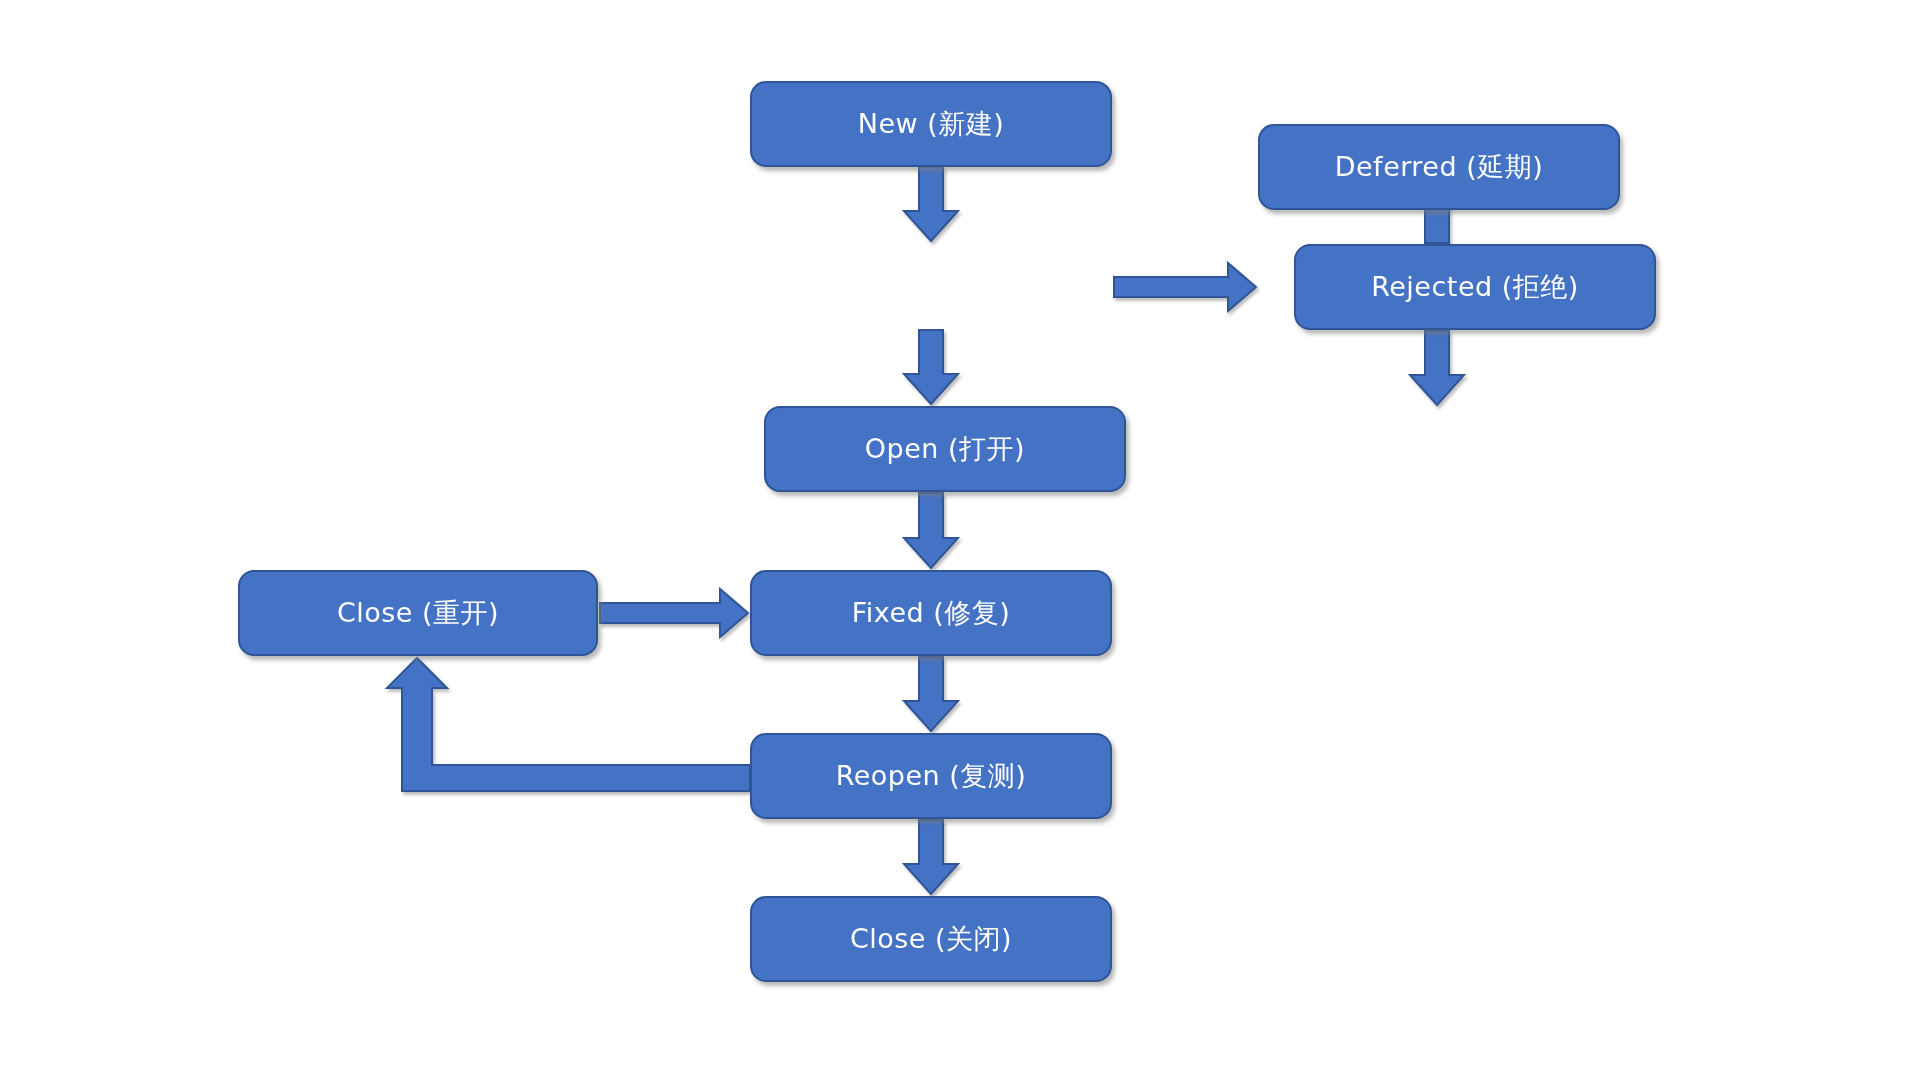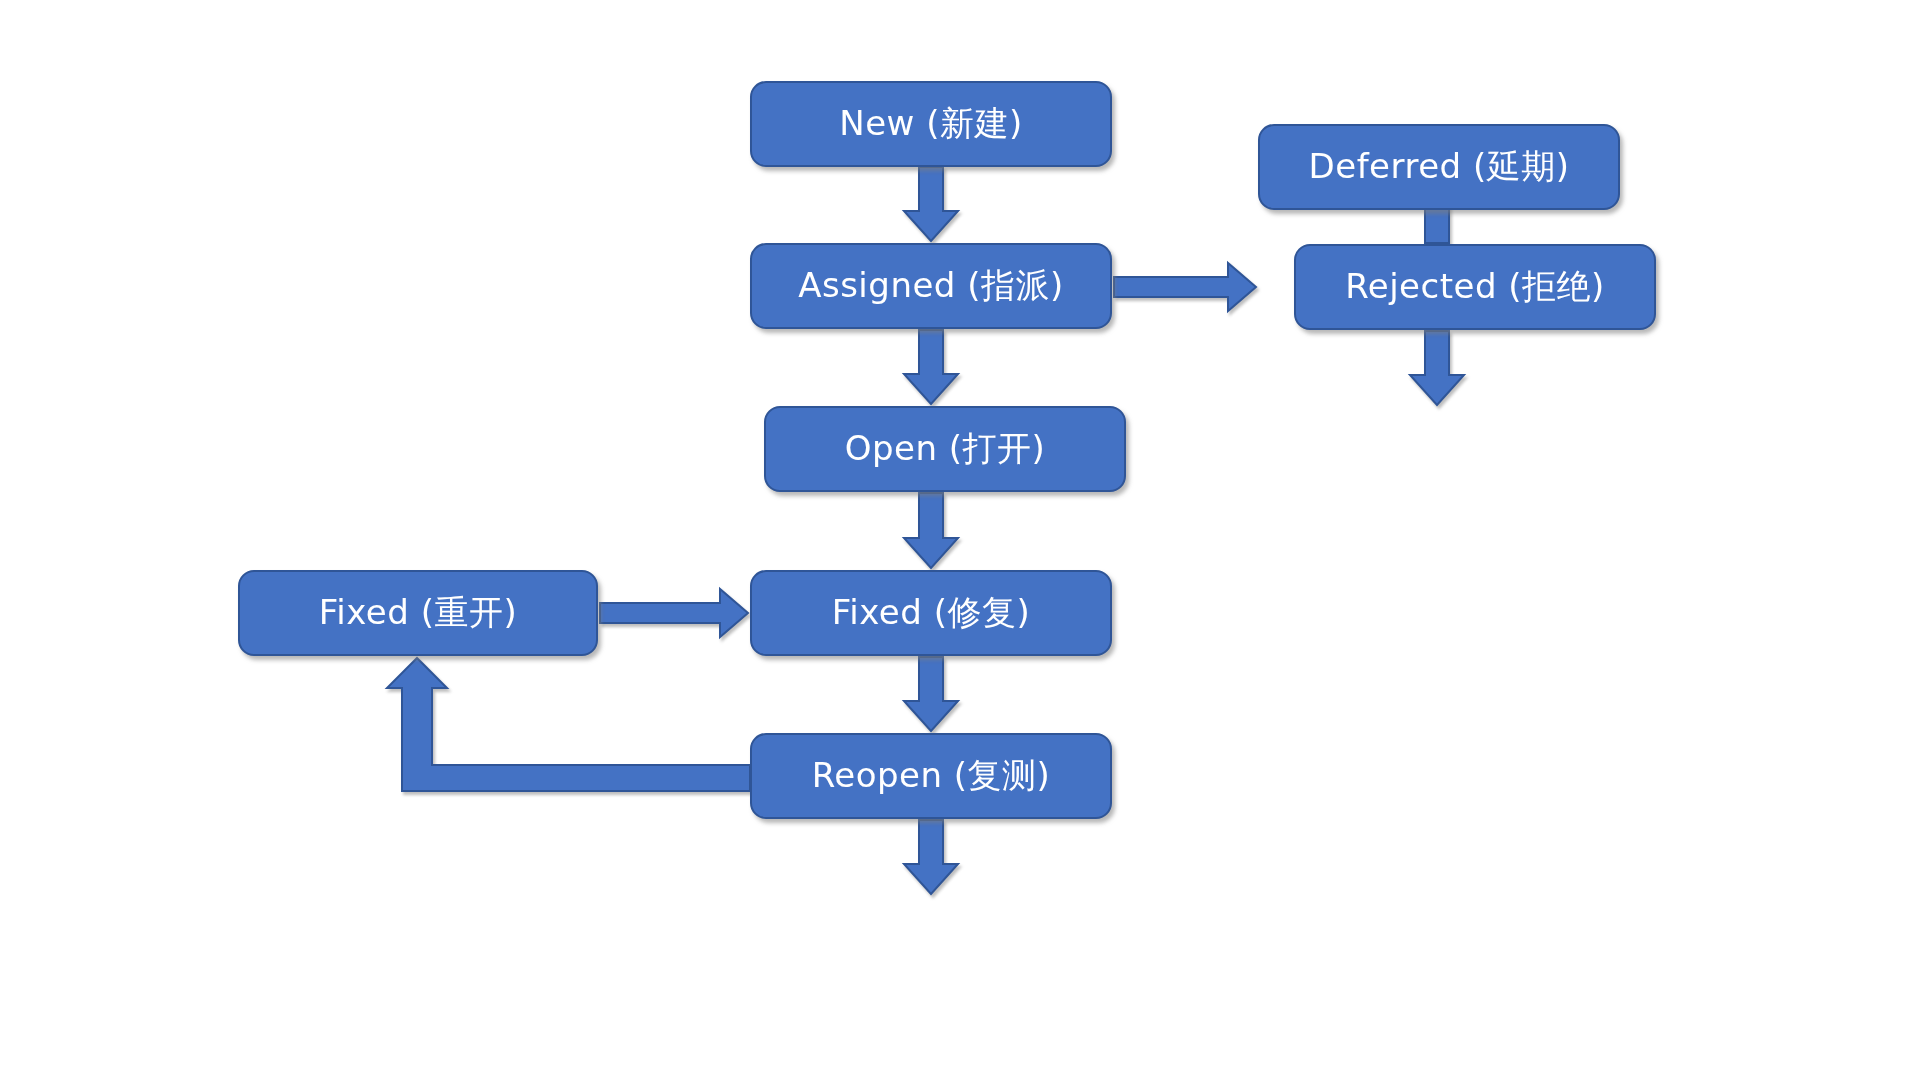--- a/index.html
+++ b/index.html
@@ -33,21 +33,21 @@
     width: 362px;
     height: 86px;
     background: #4472C4;
     border: 2.5px solid #2F5597;
     border-radius: 16px;
     box-sizing: border-box;
     display: flex;
     align-items: center;
     justify-content: center;
     color: #ffffff;
-    font-size: 34px;
+    font-size: 27px;
     letter-spacing: 0.5px;
     box-shadow: 3px 4px 4px rgba(125,125,125,0.55);
   }
   #n-new       { left: 750px;  top: 81px;  }
   #n-assigned  { left: 750px;  top: 243px; }
   #n-open      { left: 764px;  top: 406px; }
   #n-fixed     { left: 750px;  top: 570px; }
   #n-retest    { left: 750px;  top: 733px; }
   #n-close     { left: 750px;  top: 896px; }
   #n-deferred  { left: 1258px; top: 80px; margin-top: 44px;  }
@@ -73,21 +73,21 @@
     <polygon points="1425,243 1425,198 1410,198 1437,168 1464,198 1449,198 1449,243"></polygon>
 
     <polygon points="1425,331 1449,331 1449,375 1464,375 1437,405 1410,375 1425,375"></polygon>
 
     <polygon points="600,603 720,603 720,589 748,613 720,637 720,623 600,623"></polygon>
 
     <polygon points="750,765 432,765 432,688 447,688 417,658 387,688 402,688 402,791 750,791"></polygon>
   </svg>
 
   <div class="node" id="n-new">New (新建)</div>
-  <div class="node" id="n-assigned">Assigned (指派)</div>
   <div class="node" id="n-open">Open (打开)</div>
   <div class="node" id="n-fixed">Fixed (修复)</div>
   <div class="node" id="n-retest">Reopen (复测)</div>
+  <div class="node" id="n-close">Close (关闭)</div>
   <div class="node" id="n-deferred">Deferred (延期)</div>
   <div class="node" id="n-rejected">Rejected (拒绝)</div>
-  <div class="node" id="n-reopen">Fixed (重开)</div>
+  <div class="node" id="n-reopen">Close (重开)</div>
 
 </div>
 
 </body></html>

